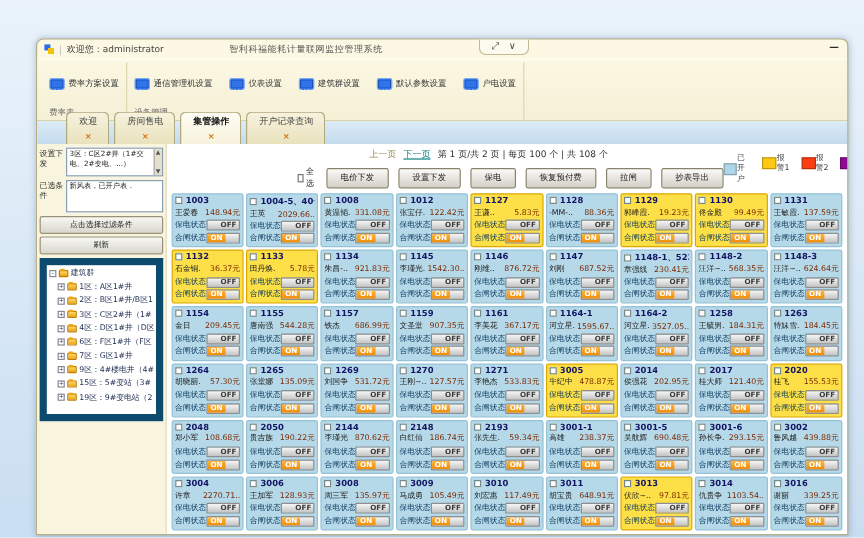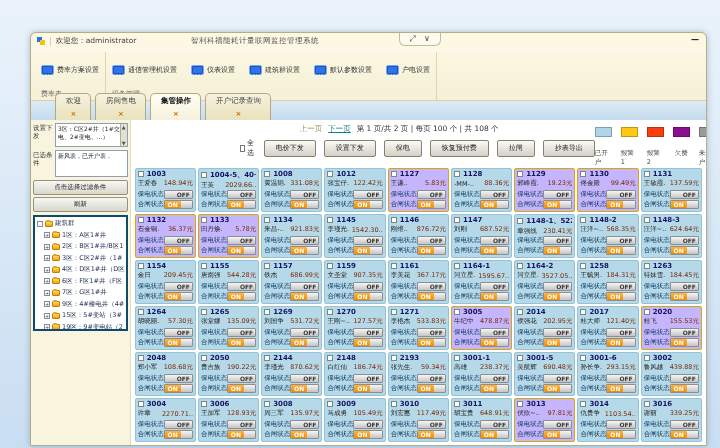--- a/index.html
+++ b/index.html
@@ -57,21 +57,21 @@
   .side-row { display:flex; gap:2px; margin-bottom:3px; }
   .side-lbl { flex:0 0 20px; color:#333; line-height:1.3; padding-top:1px; }
   .side-box { flex:1; background:#fff; border:1px solid #8ca0b5; height:24px; overflow:hidden;
     font-size:6px; color:#222; line-height:1.25; padding:1px 7px 1px 2px; position:relative; }
   .side-box.tall { height:27px; }
   .spin { position:absolute; right:0; top:0; bottom:0; width:7px; background:#e4e0cb;
     border-left:1px solid #aaa; display:flex; flex-direction:column; justify-content:space-between;
     font-size:5px; text-align:center; color:#555; }
   .side-btn { display:block; width:100%; margin:2px 0; background:linear-gradient(#f7f7f5,#d9d7cc);
     border:1px solid #97917a; border-radius:2px; font-size:6.5px; padding:2px 0; text-align:center; color:#222; }
-  .tree { background:#fff; border:2px solid #0c4a6e; margin-top:3px; height:116px; padding:2px 1px 2px 2px;
+  .tree { background:#fff; border:6px solid #0c4a6e; margin-top:3px; height:136px; padding:2px 1px 2px 2px;
     overflow:hidden; font-size:6.5px; color:#1c2c50; }
   .tree-row { display:flex; align-items:center; gap:2px; margin-bottom:2.5px; white-space:nowrap; overflow:hidden; }
   .tree-row.child { padding-left:7px; }
   .expander { flex:0 0 6px; width:6px; height:6px; border:1px solid #889; background:#fff;
     font-size:5px; line-height:4px; text-align:center; color:#345; }
   .folder { flex:0 0 8px; width:8px; height:6px; background:linear-gradient(#ffd969,#eda412);
     border:1px solid #c07f00; border-radius:1px; position:relative; }
   .folder::before { content:""; position:absolute; top:-2px; left:0; width:4px; height:2px;
     background:#eda412; border-radius:1px 1px 0 0; }
   .main { flex:1; display:flex; flex-direction:column; min-width:0; }
@@ -81,30 +81,30 @@
   .pag-row { display:flex; gap:6px; align-items:center; font-size:7.5px; margin:1px 0 4px 115px; }
   .pag-prev { color:#998f55; }
   .pag-next { color:#0a8080; text-decoration:underline; }
   .pag-info { color:#333; }
   .act-row { display:flex; gap:8px; align-items:center; margin-left:55px; }
   .chk-wrap { display:flex; align-items:center; gap:2px; font-size:7px; color:#333; }
   .chk { width:7px; height:7px; border:1px solid #777; background:#fff; display:inline-block; }
   .act-btn { background:linear-gradient(#fafaf8,#d2d0c6); border:1px solid #88826b; border-radius:2px;
     font-size:7px; color:#222; padding:2.5px 11px; white-space:nowrap; }
   .legend { display:flex; gap:9px; align-items:flex-start; padding-top:4px; margin-right:28px; }
-  .leg-item { display:flex; flex-direction:column; align-items:center; gap:12px;justify-content:center; }
+  .leg-item { display:flex; flex-direction:row; align-items:center; gap:0;justify-content:center; }
   .leg-sq { width:17px; height:10px; border:1px solid rgba(0,0,0,.25); }
   .leg-lbl { font-size:6.5px; color:#444; }
   
   .grid { flex:1; display:grid; grid-template-columns:repeat(9,1fr); grid-auto-rows:1fr;
     gap:2px; padding:1px 4px 3px 4px; min-height:0; }
   .card { border-radius:2px; padding:1px 2px 2px 2px; display:flex; flex-direction:column;
     justify-content:space-between; overflow:hidden; font-size:6.5px; }
   .card.open { background:#b5d9e9; border:1px solid #94c2d6; }
-  .card.alarm1 { background:#c4b5fd; border:1px solid #dba800; }
+  .card.alarm1 { background:#fde047; border:1px solid #dba800; }
   .card-head { display:flex; align-items:center; gap:3px; }
   .card-cb { width:6px; height:6px; background:#fff; border:1px solid #788; flex:0 0 6px; }
   .room { font-size:7px; font-weight:bold; color:#141464; white-space:nowrap; overflow:hidden; }
   .card-line { display:flex; align-items:center; white-space:nowrap; }
   .nm { color:#222; overflow:hidden; max-width:32px; }
   .bal { color:#7c2a00; margin-left:auto; overflow:hidden; }
   .st-lbl { color:#0e3a5e; flex:0 0 auto; }
   .toggle { margin-left:auto; width:33px; height:9px; border:1px solid #8e8e8e; border-radius:1px;
     background:linear-gradient(#f6f6f6,#c4c4c4); display:flex; align-items:center;
     font-size:6px; font-weight:bold; overflow:hidden; }

